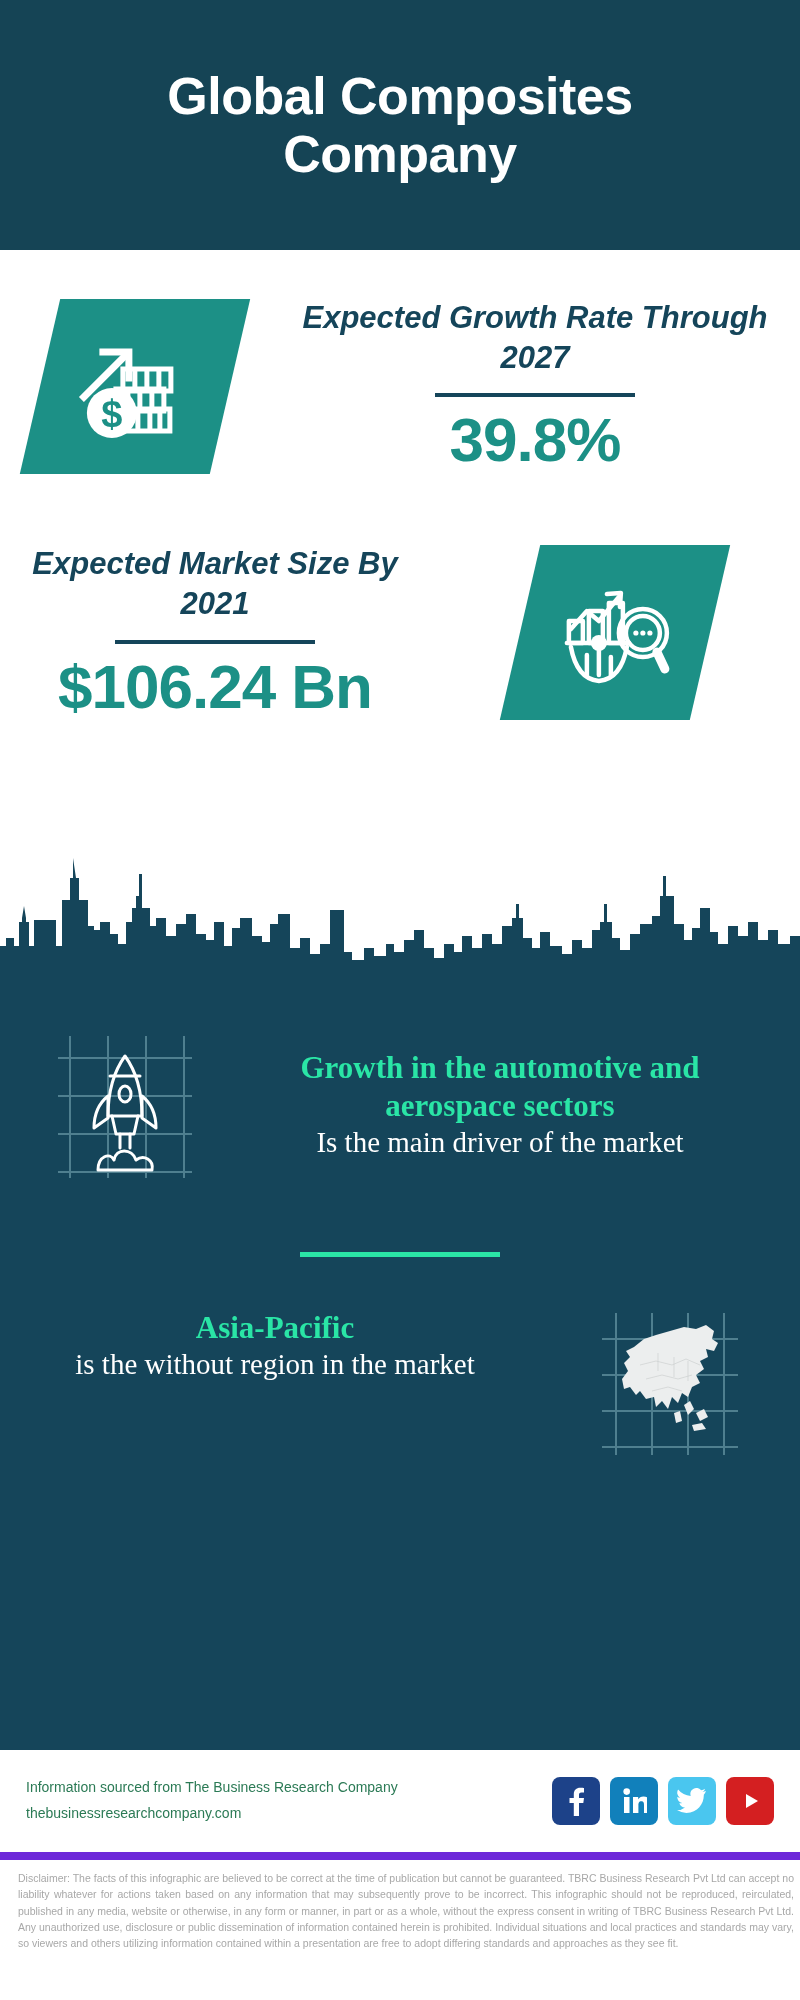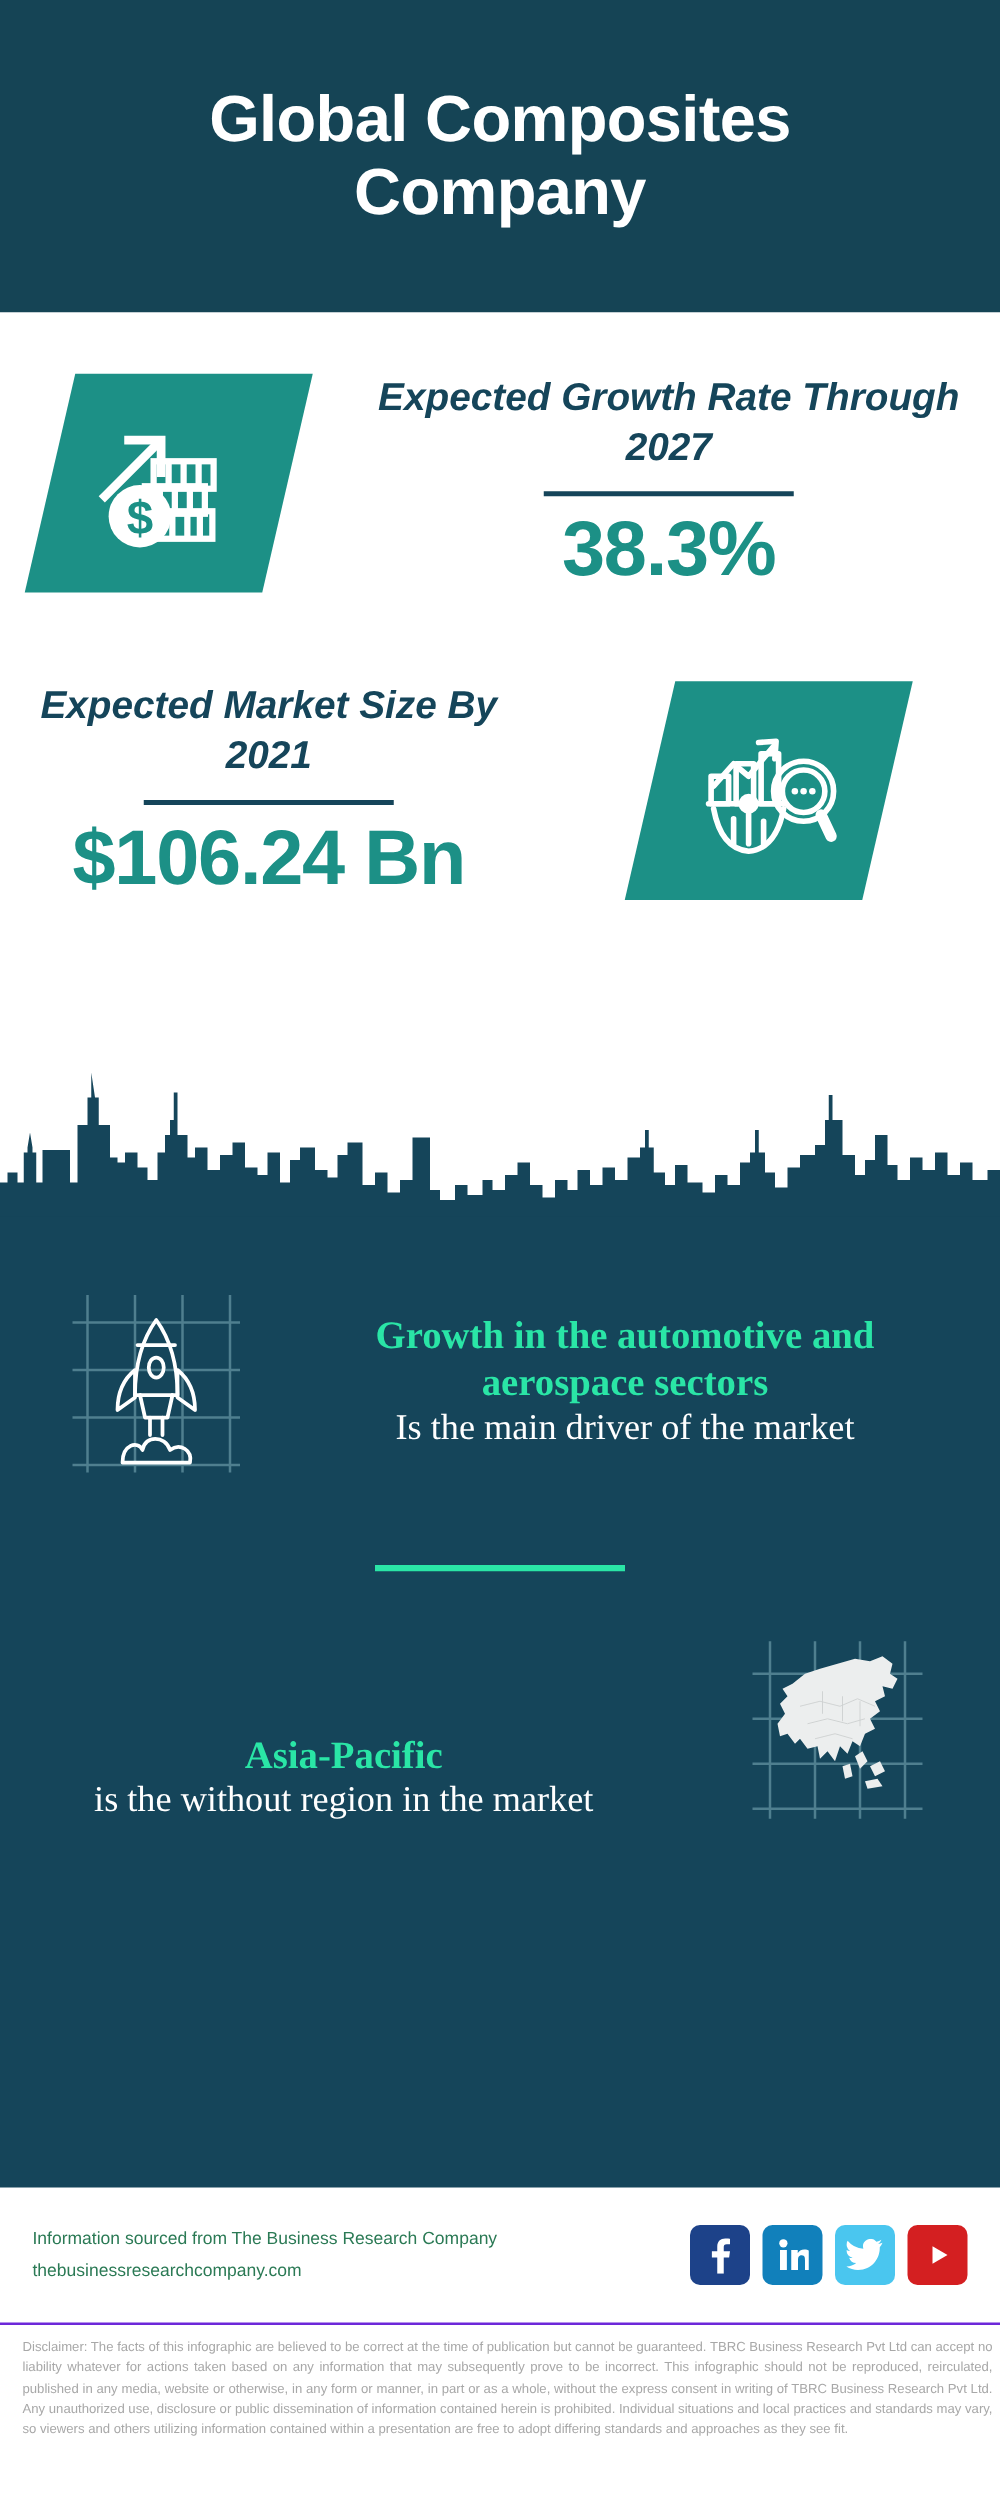--- a/index.html
+++ b/index.html
@@ -130,35 +130,35 @@
 
   .mid-rule {
     width: 200px;
     height: 5px;
     background: #2ae5a6;
     margin: 72px auto 0 auto;
   }
 
   .region-block {
     display: flex;
-    align-items: flex-end;
+    align-items: flex-start;
     padding-top: 52px;
   }
   .region-text { width: 540px; text-align: center; padding-left: 10px;}
   .region-icon-wrap { width: 260px; display:flex; justify-content:center; }
 
   
   .footer {
     width: 800px;
     height: 110px;
     background: #ffffff;
     display: flex;
     align-items: center;
     padding: 0 26px;
-    border-bottom: 2px solid #6d28d9;
+    border-bottom: 8px solid #6d28d9;
   }
   .footer-text { flex: 1 1 auto; }
   .footer-line {
     color: #2b7a55;
     font-size: 14px;
     line-height: 1.85;
   }
   .socials { display: flex; gap: 10px; }
   .social {
     width: 48px; height: 48px;
@@ -213,21 +213,21 @@
               <line x1="84" y1="78" x2="84" y2="100"></line>
             </g>
             <circle cx="36" cy="82" r="25" fill="#ffffff"></circle>
             <text x="36" y="96" font-family="'Liberation Sans',sans-serif" font-size="38" font-weight="bold" fill="#1c9086" text-anchor="middle">$</text>
           </svg>
         </div>
       </div>
       <div class="row1-right stat-text">
         <div class="stat-label">Expected Growth Rate Through 2027</div>
         <div class="stat-rule"></div>
-        <div class="stat-value">38.3%</div>
+        <div class="stat-value">39.8%</div>
       </div>
     </div>
 
     <div class="stat-row second">
       <div class="row2-left stat-text">
         <div class="stat-label">Expected Market Size By 2021</div>
         <div class="stat-rule"></div>
         <div class="stat-value">$106.24 Bn</div>
       </div>
       <div class="row2-right">

